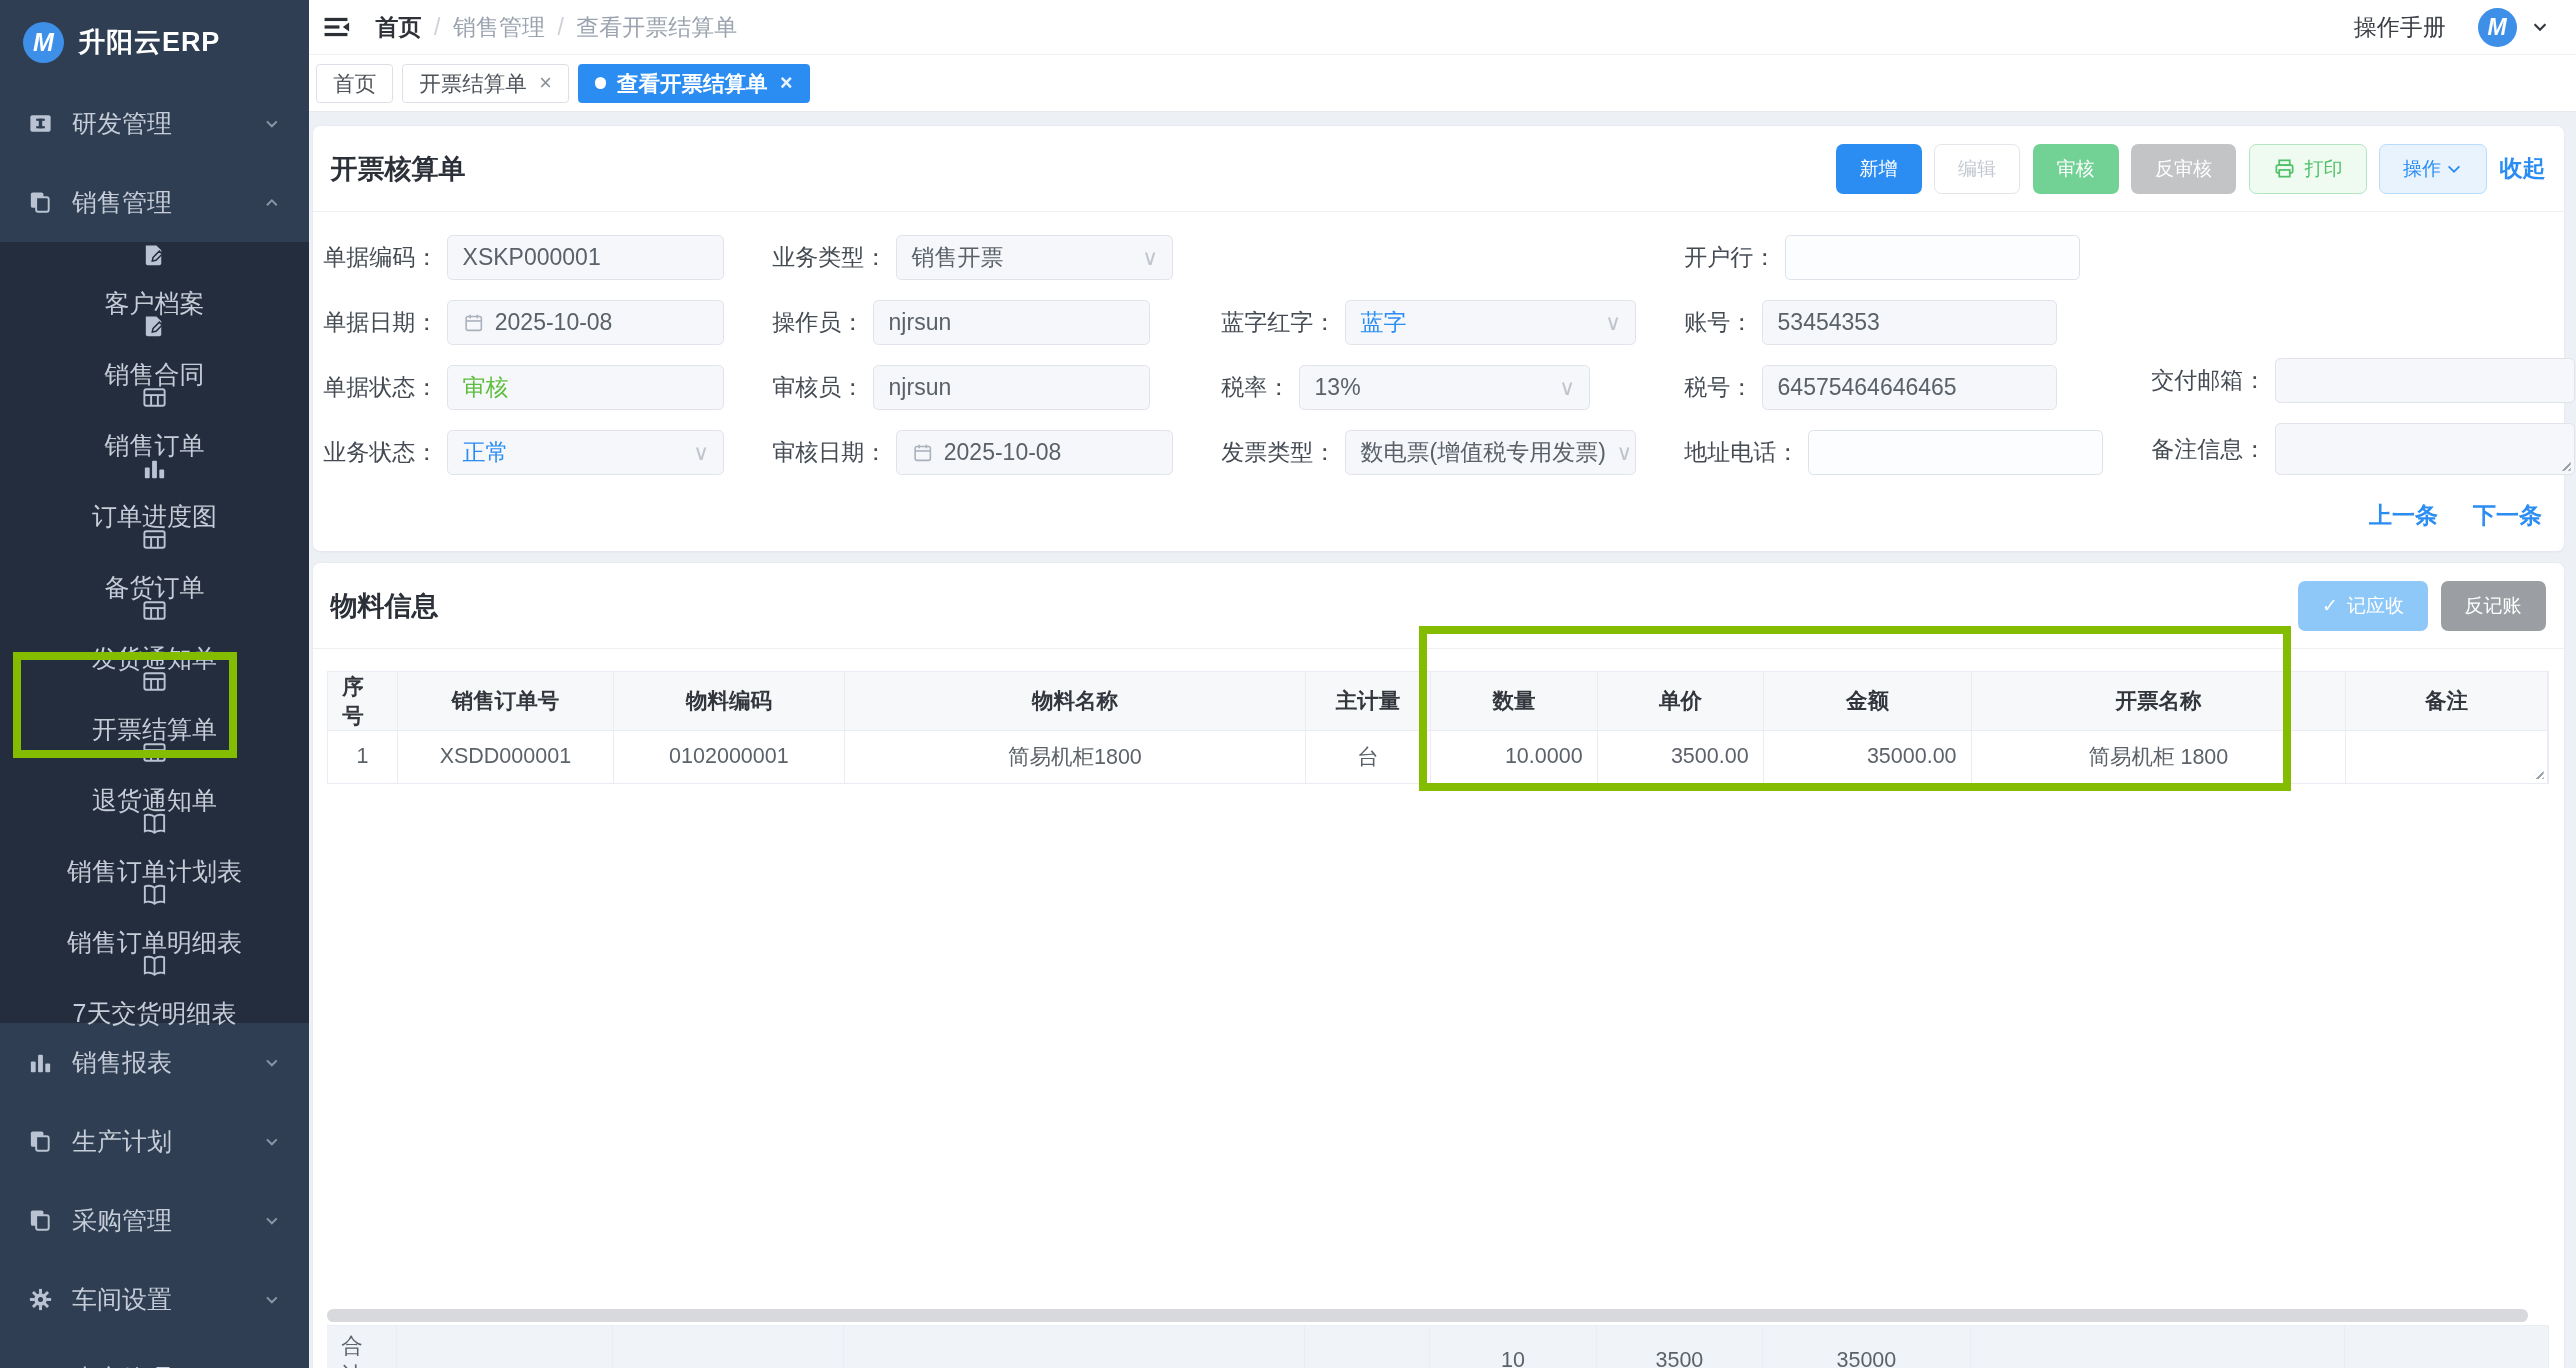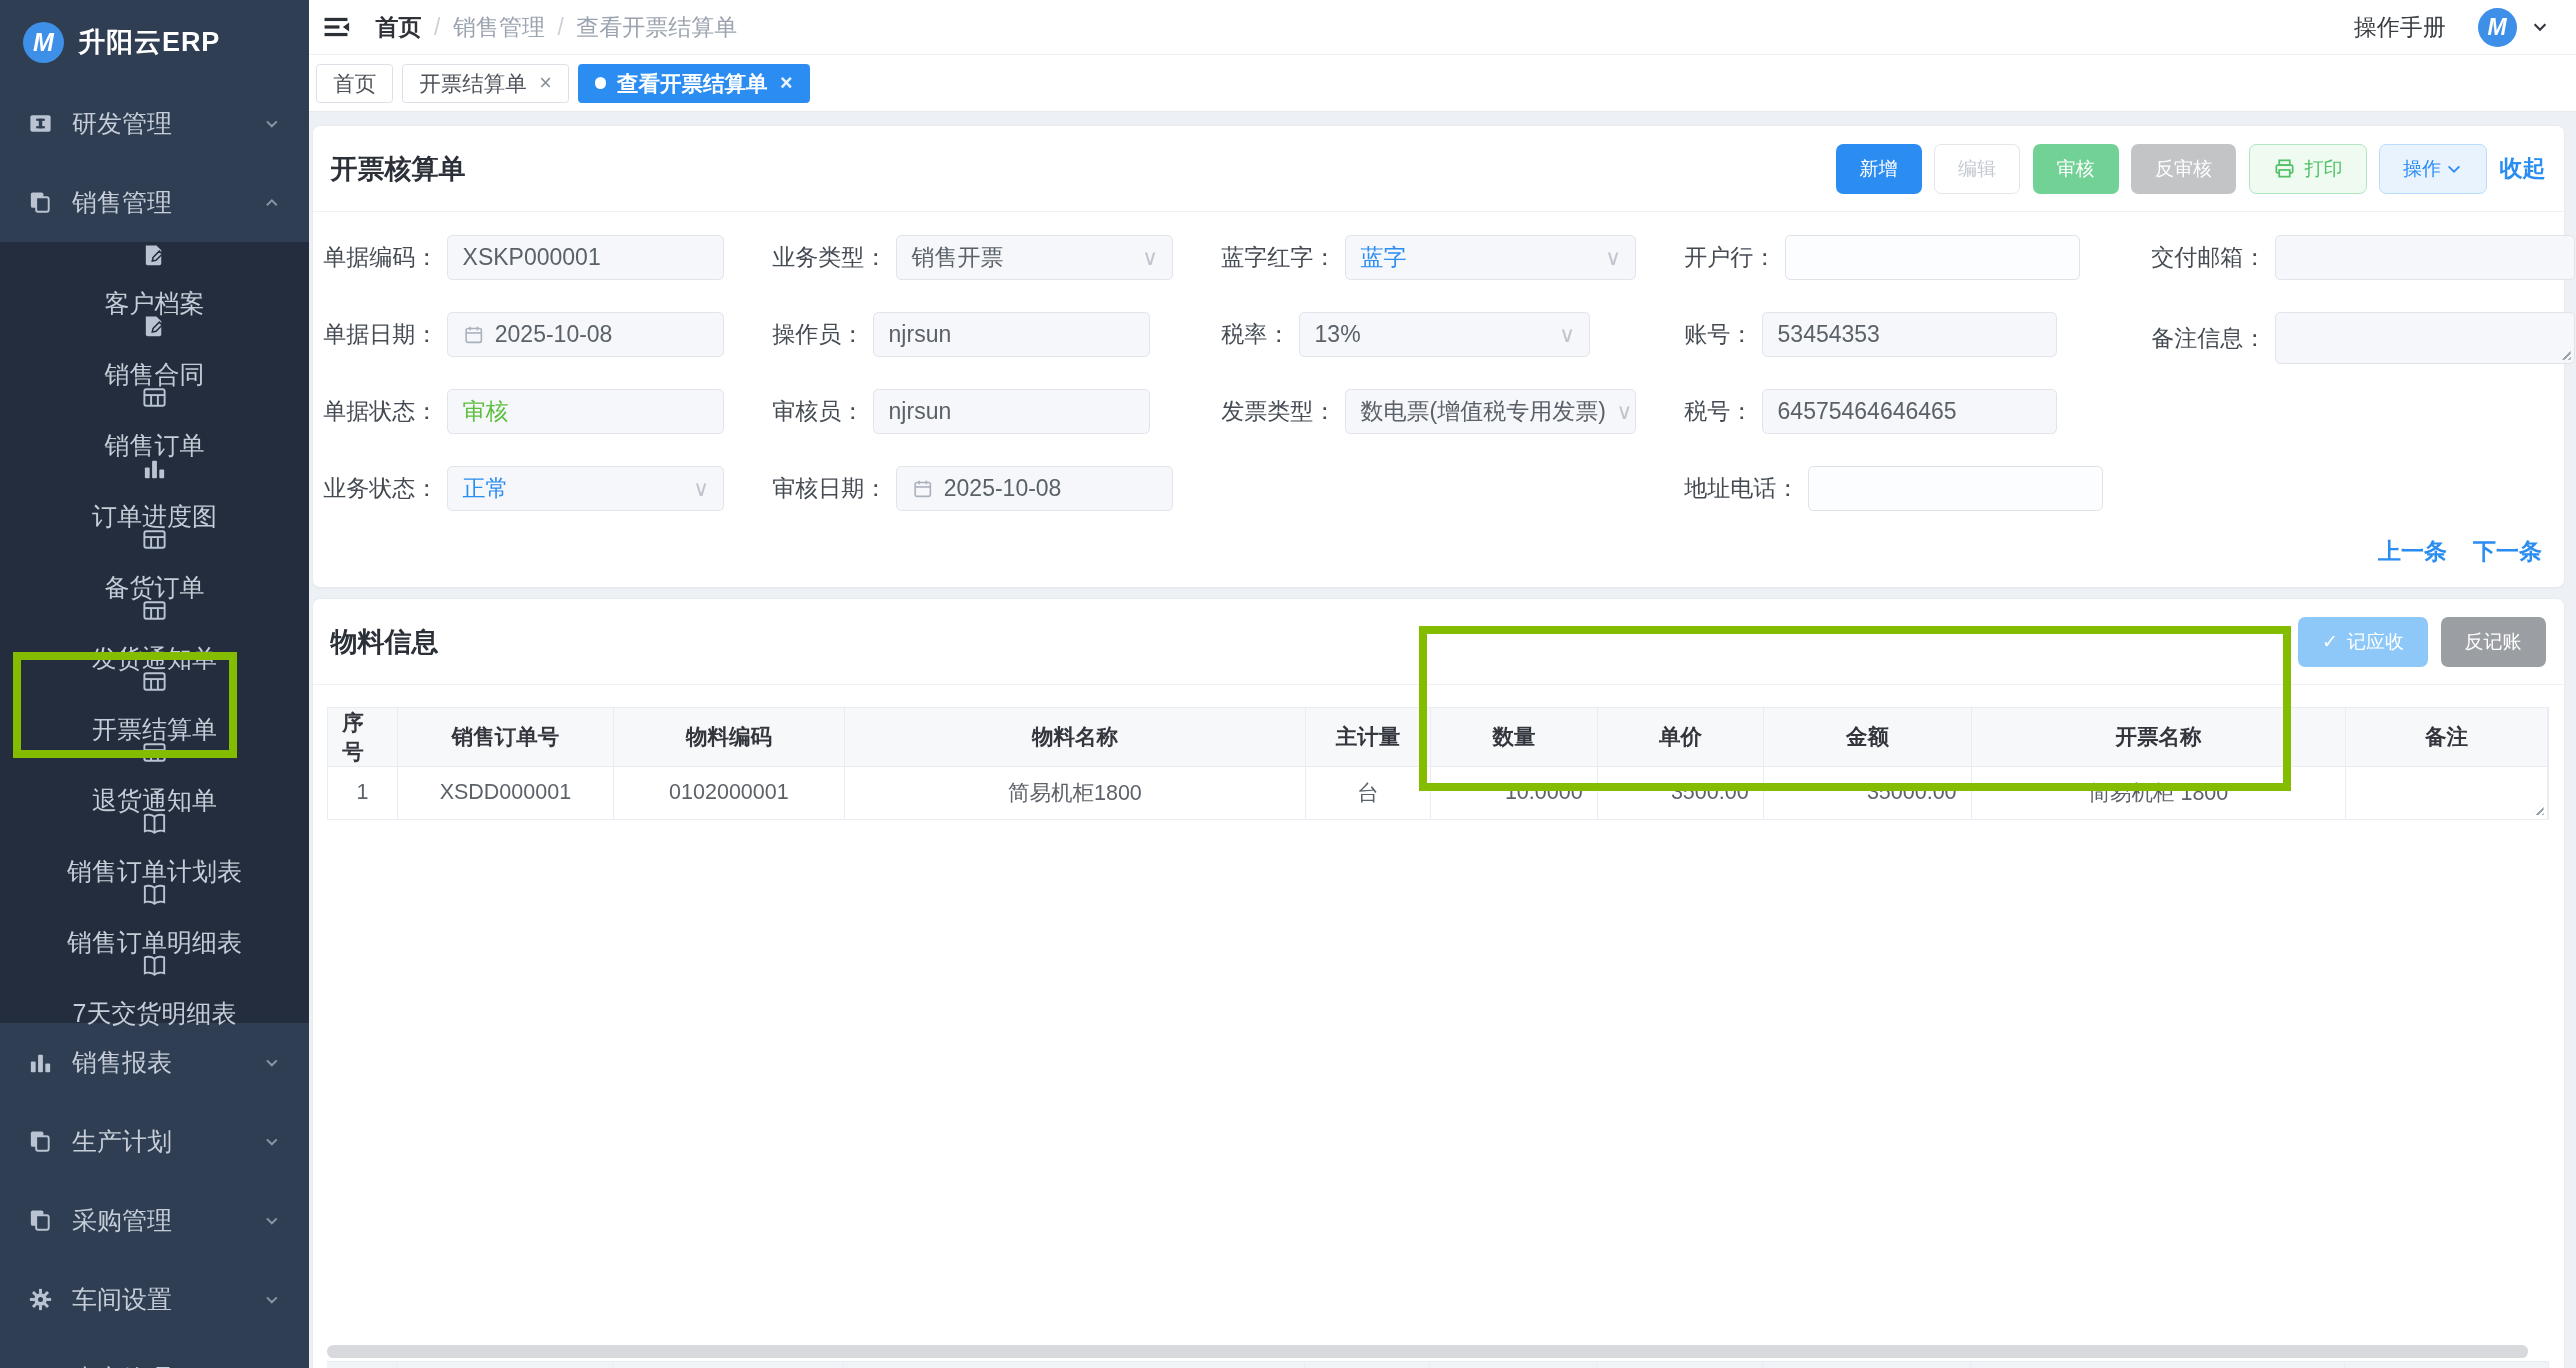--- a/index.html
+++ b/index.html
@@ -49,34 +49,34 @@
   .btn-green { background:#72d194; color:#fff; }
   .btn-gray { background:#c2c4c6; color:#fff; }
   .btn-print { background:#effaf1; border-color:#b3e6c0; color:#51c168; gap:9px; }
   .btn-action { background:#e8f3fe; border-color:#badcfc; color:#2b8df2; gap:4px; }
   .btn-lightblue { background:#8ec8f8; color:#fff; gap:9px; }
   .btn-midgray { background:#9b9fa3; color:#fff; }
   .link { color:#2b8df2; font-size:23px; font-weight:600; cursor:pointer; }
 
   
   .form-grid { display:flex; padding:23px 18px 0 10.7px; gap:48px; }
-  .fcol { display:flex; flex-direction:column; gap:32px; }
+  .fcol { display:flex; flex-direction:column; gap:20px;justify-content:flex-end; }
   .frow { display:flex; align-items:center; }
   .flabel { font-size:23px; color:#454b53; text-align:right; flex:0 0 auto; padding-right:9px; white-space:nowrap; }
   .fbox { height:45px; border:0.9px solid #e0e4ea; background:#f5f7fa; border-radius:5.4px; display:flex; align-items:center; padding:0 14.3px; font-size:23px; color:#5a6168; flex:1; position:relative; gap:10.7px; }
   .fbox.white { background:#fcfdfe; border-color:#dde2e8; }
   .fbox .chevv { margin-left:auto; color:#c0c4cc; font-size:21.5px; }
   .fval.green { color:#5cbe3c; }
   .fval.blue { color:#2b8df2; }
   .fbox.area { height:52px; align-items:flex-start; padding-top:5.4px; }
   .grip { position:absolute; right:3.6px; bottom:3.6px; width:12.5px; height:12.5px;
           background:repeating-linear-gradient(135deg,transparent,transparent 2.7px,#9aa2ab 2.7px,#9aa2ab 4.5px);
           clip-path:polygon(100% 0,100% 100%,0 100%); }
   .w310 { width:277px; flex:0 0 277px; } .w325 { width:291px; flex:0 0 291px; } .w330 { width:295px; flex:0 0 295px; } .w335 { width:300px; flex:0 0 300px; }
-  .prev-next { display:flex; justify-content:flex-end; gap:26px; padding:25px 21.5px 19.7px 0; }
+  .prev-next { display:flex; justify-content:flex-end; gap:35px; padding:25px 21.5px 19.7px 0; }
 
   
   .panel2 { margin-top:12.5px; height:832px; display:flex; flex-direction:column; overflow:hidden; }
   .ttable { margin:21.5px 14.3px 0 14.3px; }
   .trow { display:grid; grid-template-columns:70px 216px 231px 461px 125px 167px 166px 208px 374px 1fr; font-size:21.5px; }
   .tc { border-right:0.9px solid #e9edf3; min-height:52px; display:flex; align-items:center; justify-content:center; padding:0 14.3px; position:relative; }
   .thead { background:#f7f8fa; border:0.9px solid #e9edf3; font-weight:600; color:#33373d; }
   .tbody-row { background:#fff; border:0.9px solid #e9edf3; border-top:none; color:#5c6269; }
   .tc.num { justify-content:flex-end; }
   .spacer { flex:1; background:#fff; margin:0 14.3px; }

